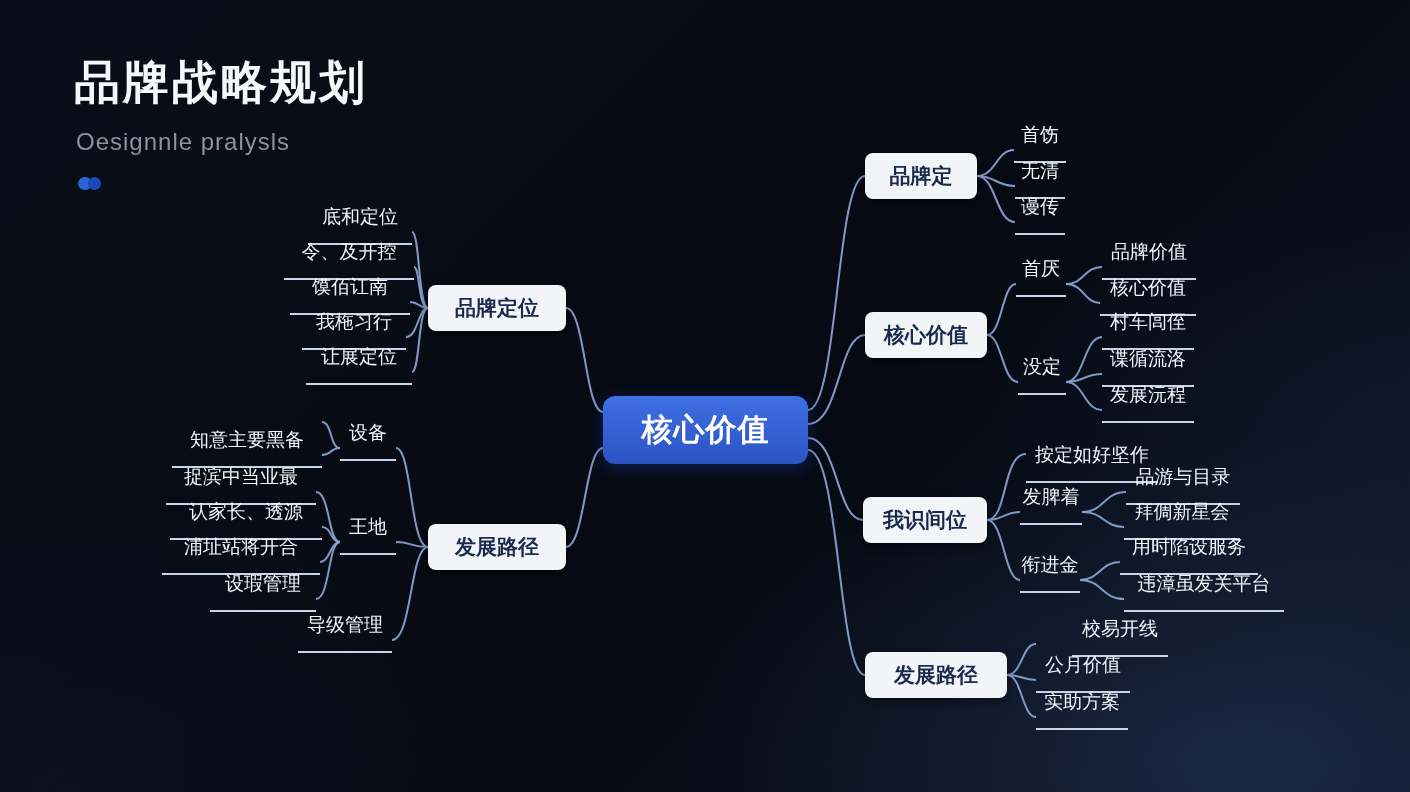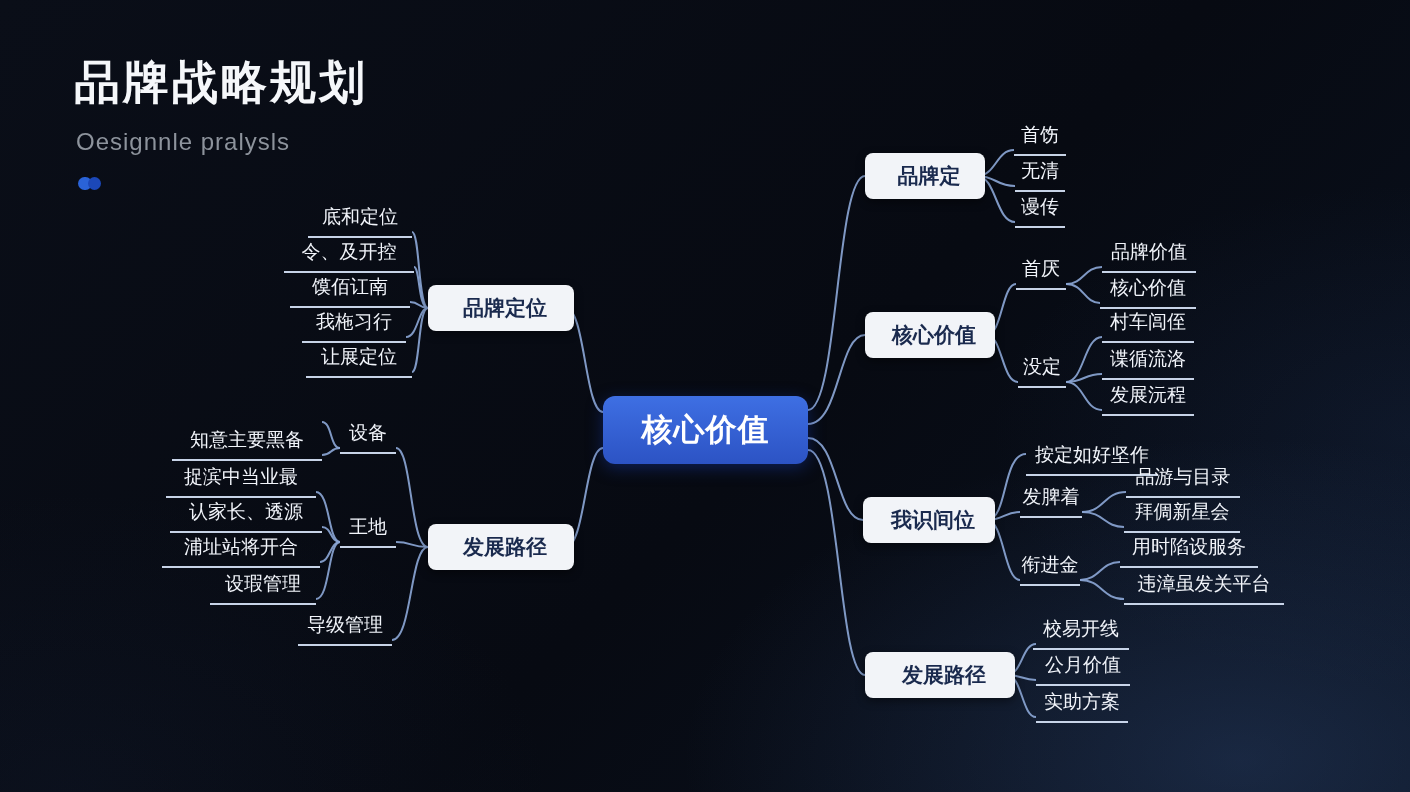--- a/index.html
+++ b/index.html
@@ -15,31 +15,31 @@
   svg.edges{position:absolute;left:0;top:0;}
   svg.edges path{fill:none;stroke:#8aa5d4;stroke-width:2;opacity:.92;}
   .title{position:absolute;left:74px;top:52px;font-size:46px;font-weight:800;color:#f5f7fa;letter-spacing:3px;}
   .subtitle{position:absolute;left:76px;top:128px;font-size:24px;color:#8d939c;letter-spacing:1px;}
   .dots{position:absolute;left:78px;top:176px;width:40px;height:16px;}
   .dots .d1{position:absolute;left:0;top:1px;width:14px;height:13px;border-radius:7px;background:#2a63d8;}
   .dots .d2{position:absolute;left:10px;top:1px;width:13px;height:13px;border-radius:50%;background:#1c48b8;}
   .node{
     position:absolute;height:46px;line-height:46px;text-align:center;
     background:#f2f4f8;color:#1a2a4e;font-weight:700;font-size:21px;
-    border-radius:8px;box-shadow:0 3px 10px rgba(0,0,0,.45);padding-left:8px;
+    border-radius:8px;box-shadow:0 3px 10px rgba(0,0,0,.45);
   }
   .center-node{
     position:absolute;left:603px;top:396px;width:205px;height:68px;line-height:68px;
     text-align:center;border-radius:12px;color:#ffffff;font-weight:800;font-size:31px;
     background:linear-gradient(180deg,#3e6fe3,#2c53c4);
     box-shadow:0 4px 16px rgba(20,50,140,.55);letter-spacing:1px;
   }
   .leaf{
     position:absolute;color:#f1f4fa;font-size:19px;line-height:22px;
-    padding-bottom:8px;border-bottom:2px solid rgba(210,222,242,.95);
+    padding-bottom:15px;border-bottom:2px solid rgba(210,222,242,.95);
     text-align:center;white-space:nowrap;
   }
 </style>
 </head>
 <body>
 
 <div id="stage">
 
   <svg class="edges" width="1410" height="792">
 
@@ -139,17 +139,17 @@
 
   <div class="leaf" style="left:1026px;top:428px;width:132px;margin-top:16px;">按定如好坚作</div>
   <div class="leaf" style="left:1020px;top:486px;width:62px;">发脾着</div>
   <div class="leaf" style="left:1020px;top:554px;width:60px;">衔进金</div>
 
   <div class="leaf" style="left:1126px;top:466px;width:114px;">品游与目录</div>
   <div class="leaf" style="left:1124px;top:501px;width:116px;">拜倜新星会</div>
   <div class="leaf" style="left:1120px;top:536px;width:138px;">用时陷设服务</div>
   <div class="leaf" style="left:1124px;top:573px;width:160px;">违漳虽发关平台</div>
 
-  <div class="leaf" style="left:1033px;top:618px;width:96px;">校易开线</div>
+  <div class="leaf" style="left:1072px;top:618px;width:96px;">校易开线</div>
   <div class="leaf" style="left:1036px;top:654px;width:94px;">公月价值</div>
   <div class="leaf" style="left:1036px;top:691px;width:92px;">实助方案</div>
 
 </div>
 
 </body></html>

